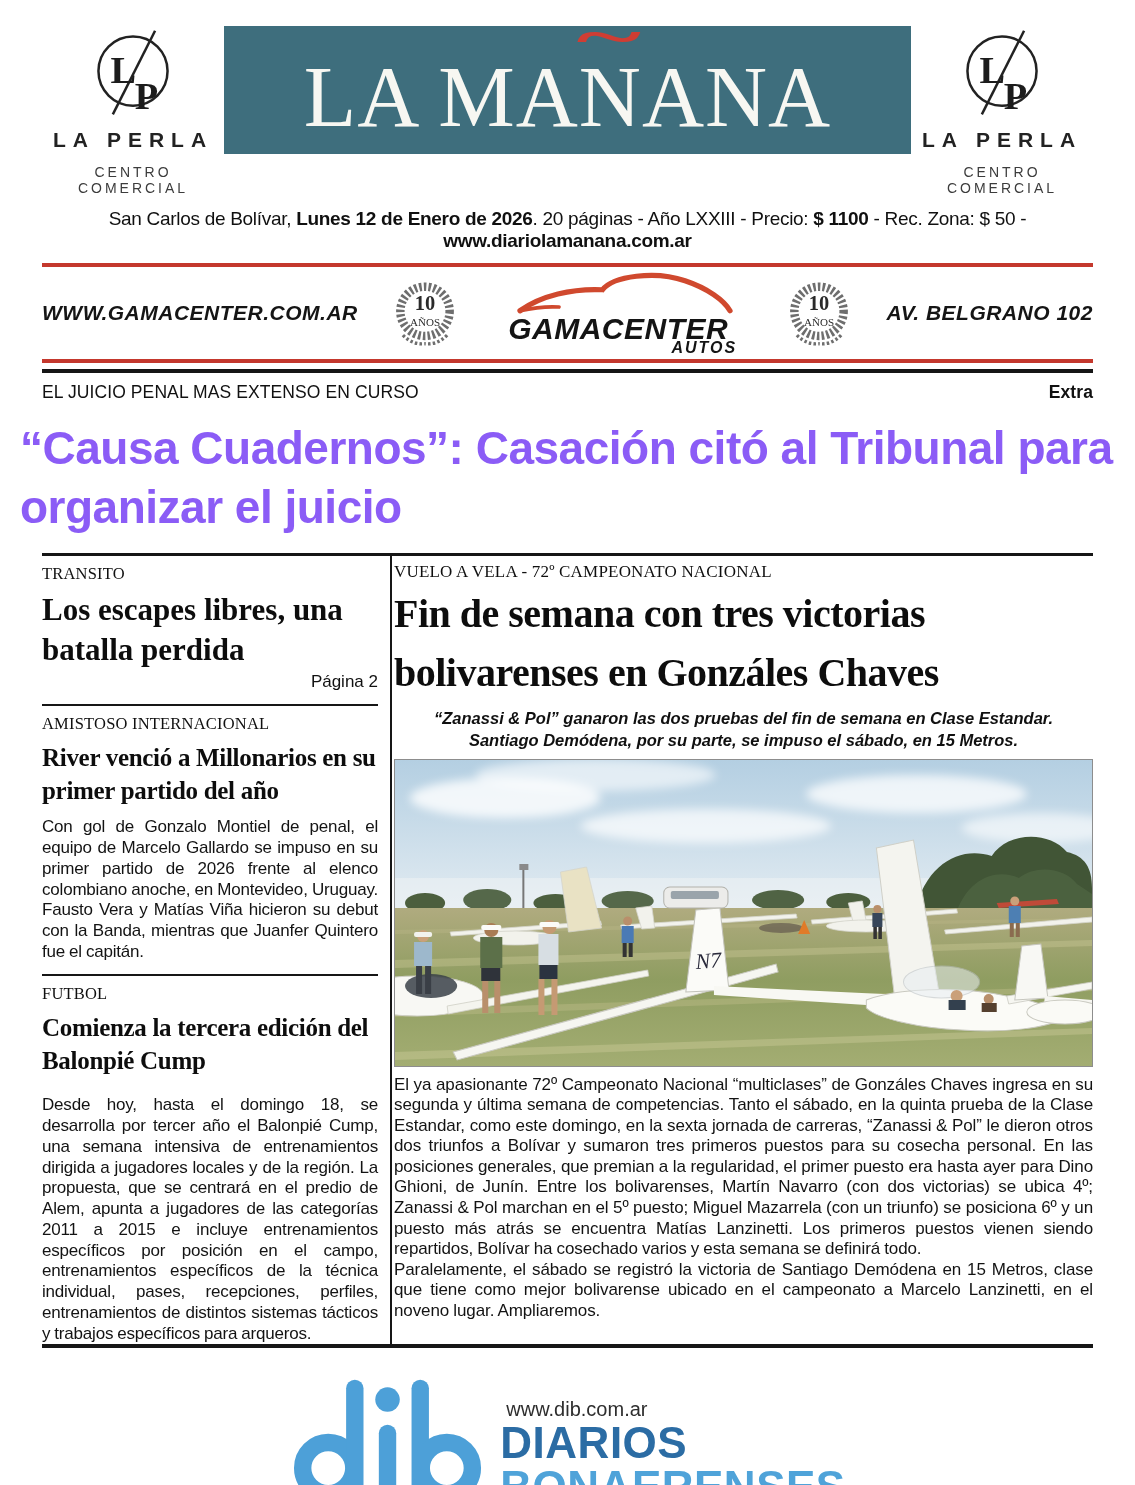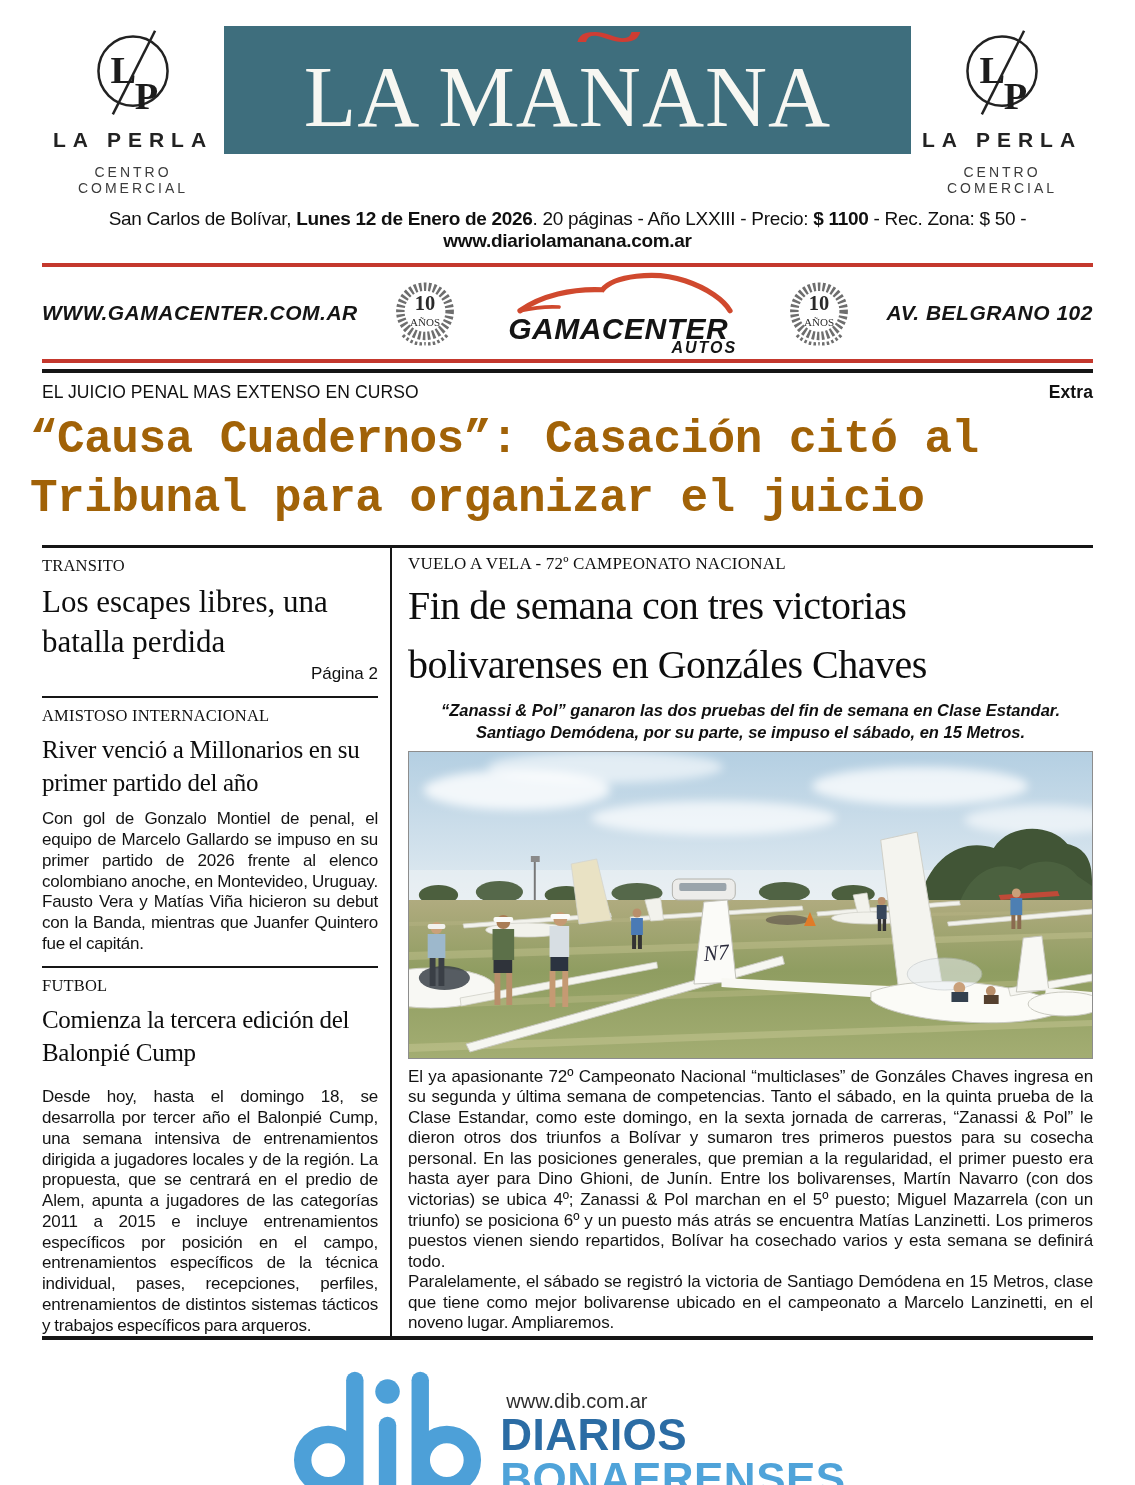--- a/index.html
+++ b/index.html
@@ -29,32 +29,32 @@
 
   
   .banner{display:flex;align-items:center;justify-content:space-between;margin:5px 42px;height:82px;}
   .banner-web,.banner-addr{font-size:21px;font-weight:800;font-style:italic;letter-spacing:0.5px;color:#151515;}
   .badge{flex:none;}
   .gama{position:relative;width:258px;height:82px;flex:none;}
   .gama svg.car{position:absolute;top:-4px;left:18px;}
   .gama-name{position:absolute;top:40px;left:15px;font-size:30px;font-weight:800;font-style:italic;letter-spacing:0.5px;color:#141414;}
   .gama-sub{position:absolute;top:67px;right:14px;font-size:16px;font-weight:800;font-style:italic;letter-spacing:2px;color:#141414;}
 
-  .lead-kicker-row{display:flex;justify-content:space-between;margin:9px 42px 8px;font-size:17.5px;letter-spacing:0.1px;}
+  .lead-kicker-row{display:flex;justify-content:space-between;margin:9px 42px 16px;font-size:17.5px;letter-spacing:0.1px;}
   .lead-kicker-row .extra{font-weight:bold;}
-  .lead-headline{margin:4px 30px 0;font-family:Liberation Mono, monospace;font-weight:700;
-                 font-size:46px;line-height:1.28;letter-spacing:-0.5px;color:#a16207;}
+  .lead-headline{margin:4px 20px 0;font-family:Liberation Sans, sans-serif;font-weight:700;
+                 font-size:46px;line-height:1.28;letter-spacing:-0.5px;color:#8b5cf6;}
   .spacer16{height:16px;}
 
   
   .columns{display:flex;margin:0 42px;min-height:738px;}
   .col-left{width:336px;flex:none;padding-right:12px;border-right:2px solid #161616;}
-  .col-right{flex:1;padding-left:16px;min-width:0;border-radius:15px;}
+  .col-right{flex:1;padding-left:2px;min-width:0;border-radius:15px;}
   .kicker{font-size:16.5px;letter-spacing:0.2px;margin-top:8px;color:#101010;font-family:Liberation Serif, serif;}
-  .serif-h{font-family:"Liberation Serif",serif;font-weight:400;color:#0d0d0d;}
+  .serif-h{font-family:"Liberation Serif",serif;font-weight:700;color:#0d0d0d;}
   .h-escapes{font-size:31px;line-height:1.3;margin-top:6px;}
   .page-ref{text-align:right;font-weight:normal;font-size:17px;margin-top:2px;}
   .sep{height:2px;background:#161616;margin:12px 0 8px;}
   .h-small{font-size:25px;line-height:1.3;margin-top:8px;letter-spacing:-0.3px;}
   .body-text{font-size:17px;line-height:1.22;text-align:justify;margin-top:10px;
              letter-spacing:-0.2px;word-spacing:-0.5px;color:#131313;}
 
   .main-kicker{font-size:17px;margin-top:6px;}
   .main-headline{font-size:40px;line-height:1.48;letter-spacing:-0.5px;margin-top:2px;}
   .subhead{text-align:center;font-weight:700;font-style:italic;font-size:16.5px;line-height:1.35;margin-top:5px;color:#101010;}

